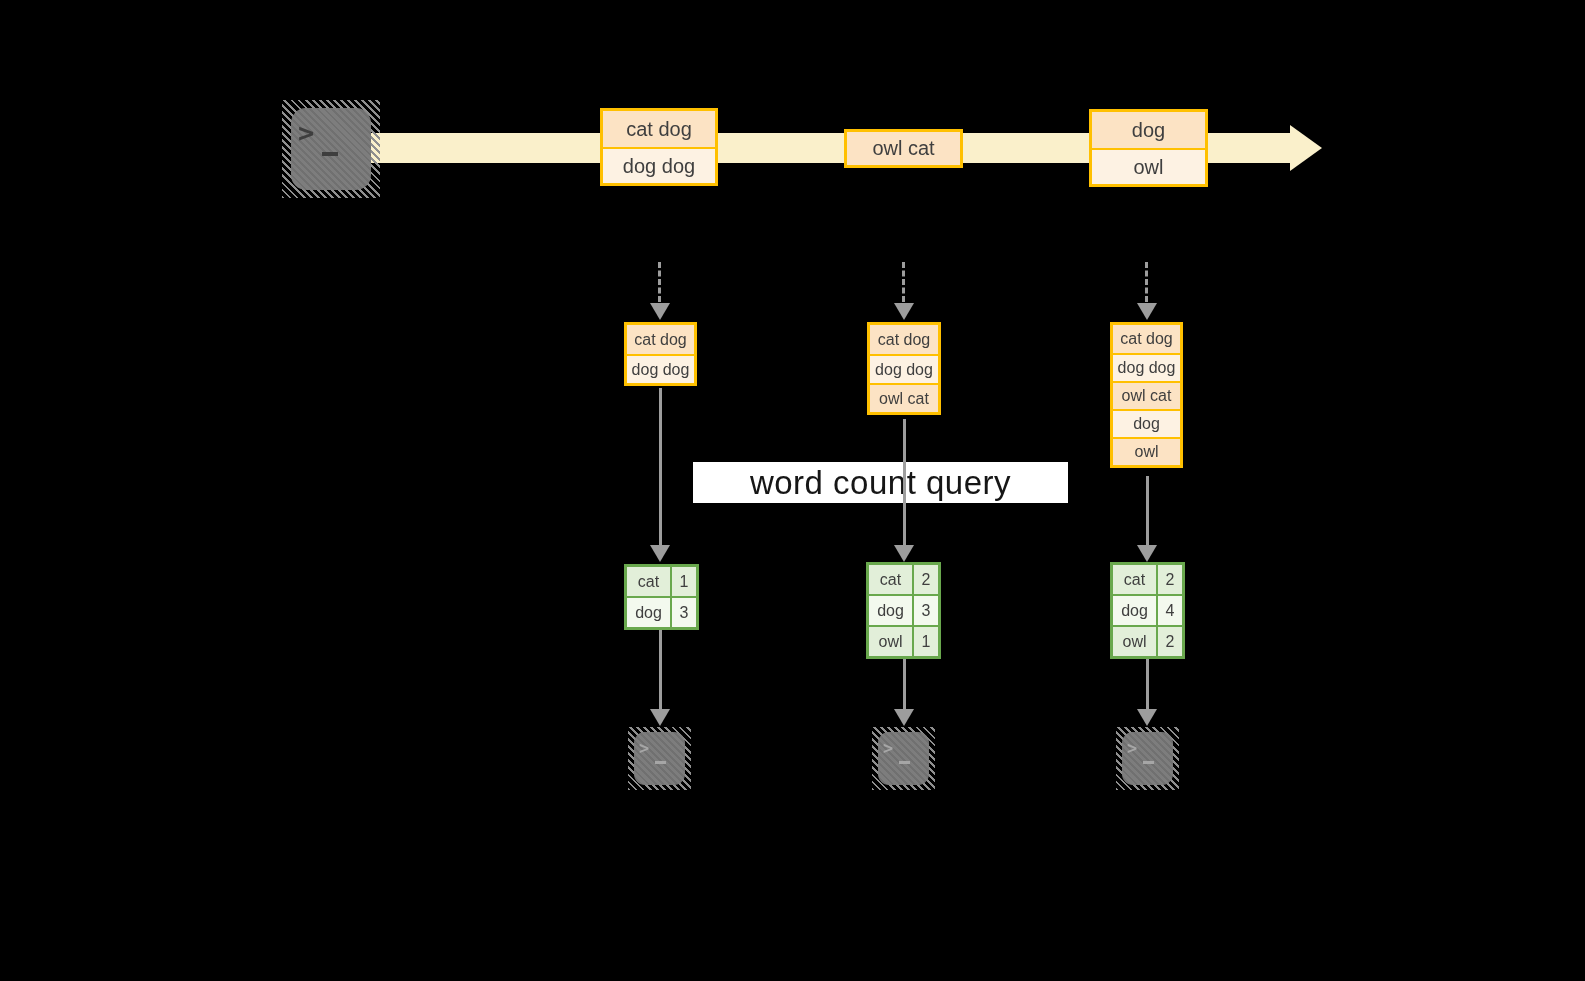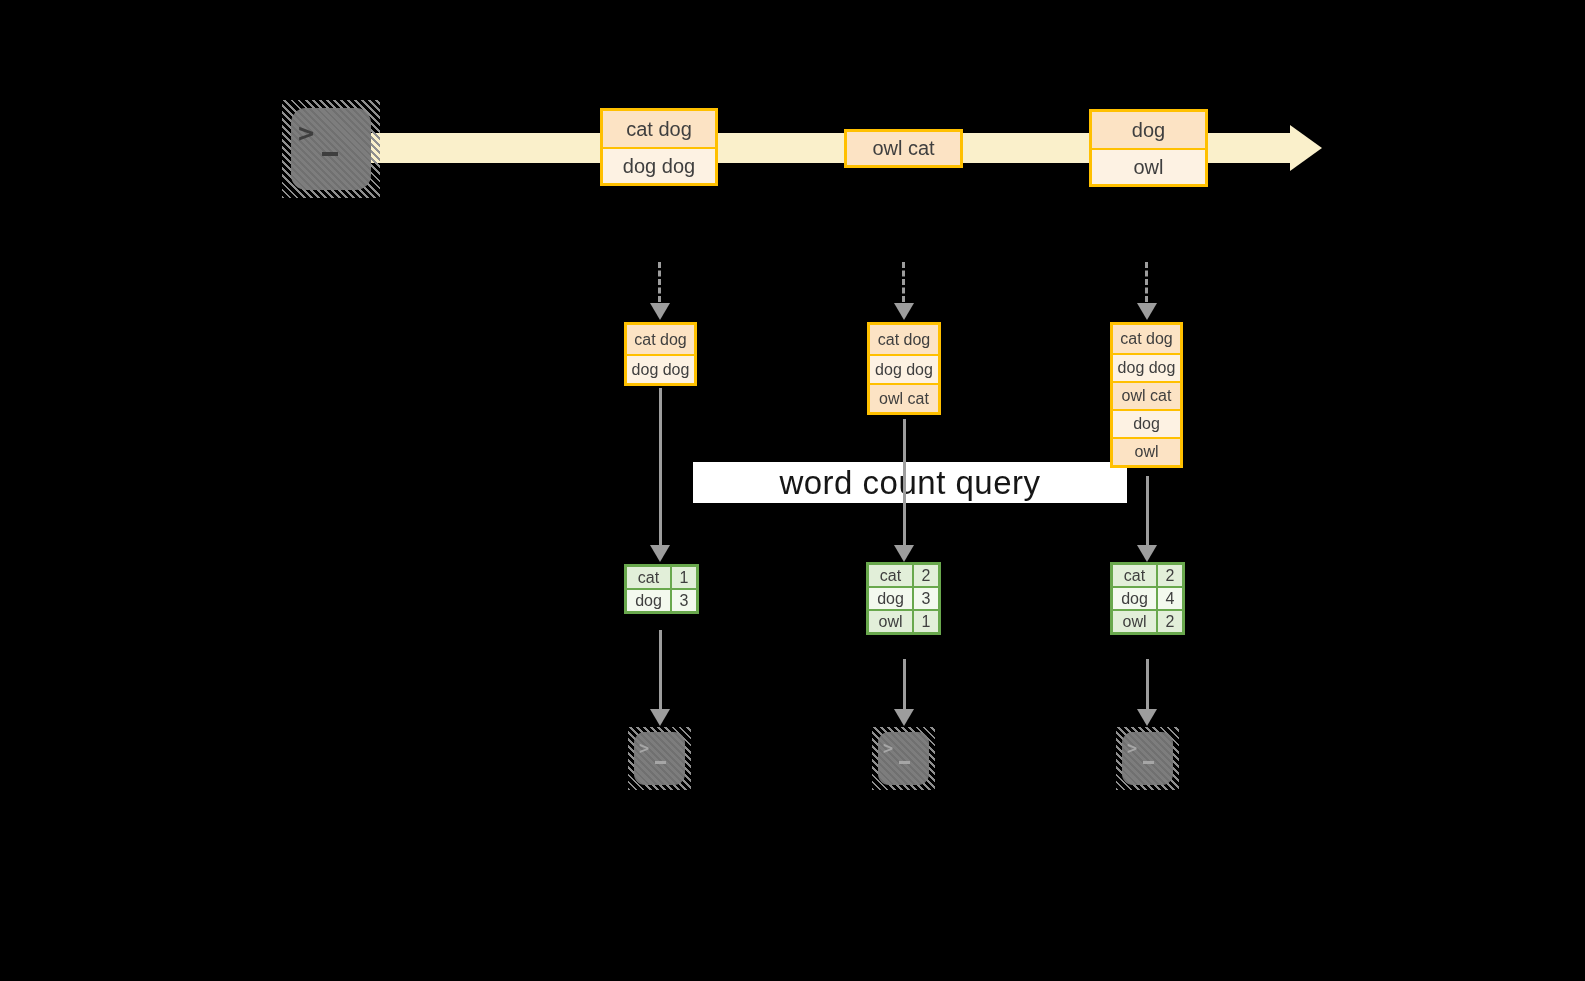--- a/index.html
+++ b/index.html
@@ -26,21 +26,21 @@
   .dash-line{width:0;border-left:3px dashed #9d9d9d;z-index:5;}
   .solid-line{width:3px;background:#9d9d9d;z-index:5;}
   .tri-down{width:0;height:0;border-left:10px solid transparent;border-right:10px solid transparent;border-top:17px solid #9d9d9d;z-index:5;}
 
   
   .qband{background:#ffffff;display:flex;align-items:center;justify-content:center;z-index:3;}
   .qband span{font-size:33px;font-weight:300;color:#161616;letter-spacing:0.5px;}
 
   
   .gtable{border:3px solid #69a84d;background:#69a84d;display:grid;grid-template-columns:43px 24px;gap:2px;box-sizing:content-box;z-index:4;}
-  .gcell{display:flex;align-items:center;justify-content:center;font-size:16px;height:21px;}
+  .gcell{display:flex;align-items:center;justify-content:center;font-size:16px;height:29px;}
   .row-a{background:#e2efd9;}
   .row-b{background:#f3f9ee;}
 
   
   .term{z-index:2;background:repeating-linear-gradient(45deg,#8f8f8f 0 2px,rgba(0,0,0,0) 2px 5px);}
   .term-inner{position:absolute;background:#7d7d7d;}
   .term-inner:after{content:"";position:absolute;inset:0;border-radius:inherit;
     background:repeating-linear-gradient(45deg,rgba(0,0,0,0.10) 0 2px,rgba(0,0,0,0) 2px 5px);}
   .glyph-chevron{position:absolute;font-family:"DejaVu Sans Mono","Liberation Mono",monospace;font-weight:bold;line-height:1;z-index:1;}
   .glyph-underscore{position:absolute;z-index:1;}
@@ -96,21 +96,21 @@
   </div>
 
   <div class="abs obox" style="left:1110px;top:322px;width:73px;">
     <div class="ocell fill-a st-font" style="height:28px;">cat dog</div>
     <div class="ocell fill-b st-font" style="height:28px;">dog dog</div>
     <div class="ocell fill-a st-font" style="height:28px;">owl cat</div>
     <div class="ocell fill-b st-font" style="height:28px;">dog</div>
     <div class="ocell fill-a st-font" style="height:28px;">owl</div>
   </div>
 
-  <div class="abs qband" style="left:693px;top:462px;width:434px;height:41px;">
+  <div class="abs qband" style="left:693px;top:462px;width:375px;height:41px;">
     <span>word count query</span>
   </div>
 
   <div class="abs solid-line" style="left:658.5px;top:388px;height:158px;"></div>
   <div class="abs tri-down" style="left:650px;top:545px;"></div>
 
   <div class="abs solid-line" style="left:902.5px;top:419px;height:127px;"></div>
   <div class="abs tri-down" style="left:894px;top:545px;"></div>
 
   <div class="abs solid-line" style="left:1145.5px;top:476px;height:70px;"></div>

